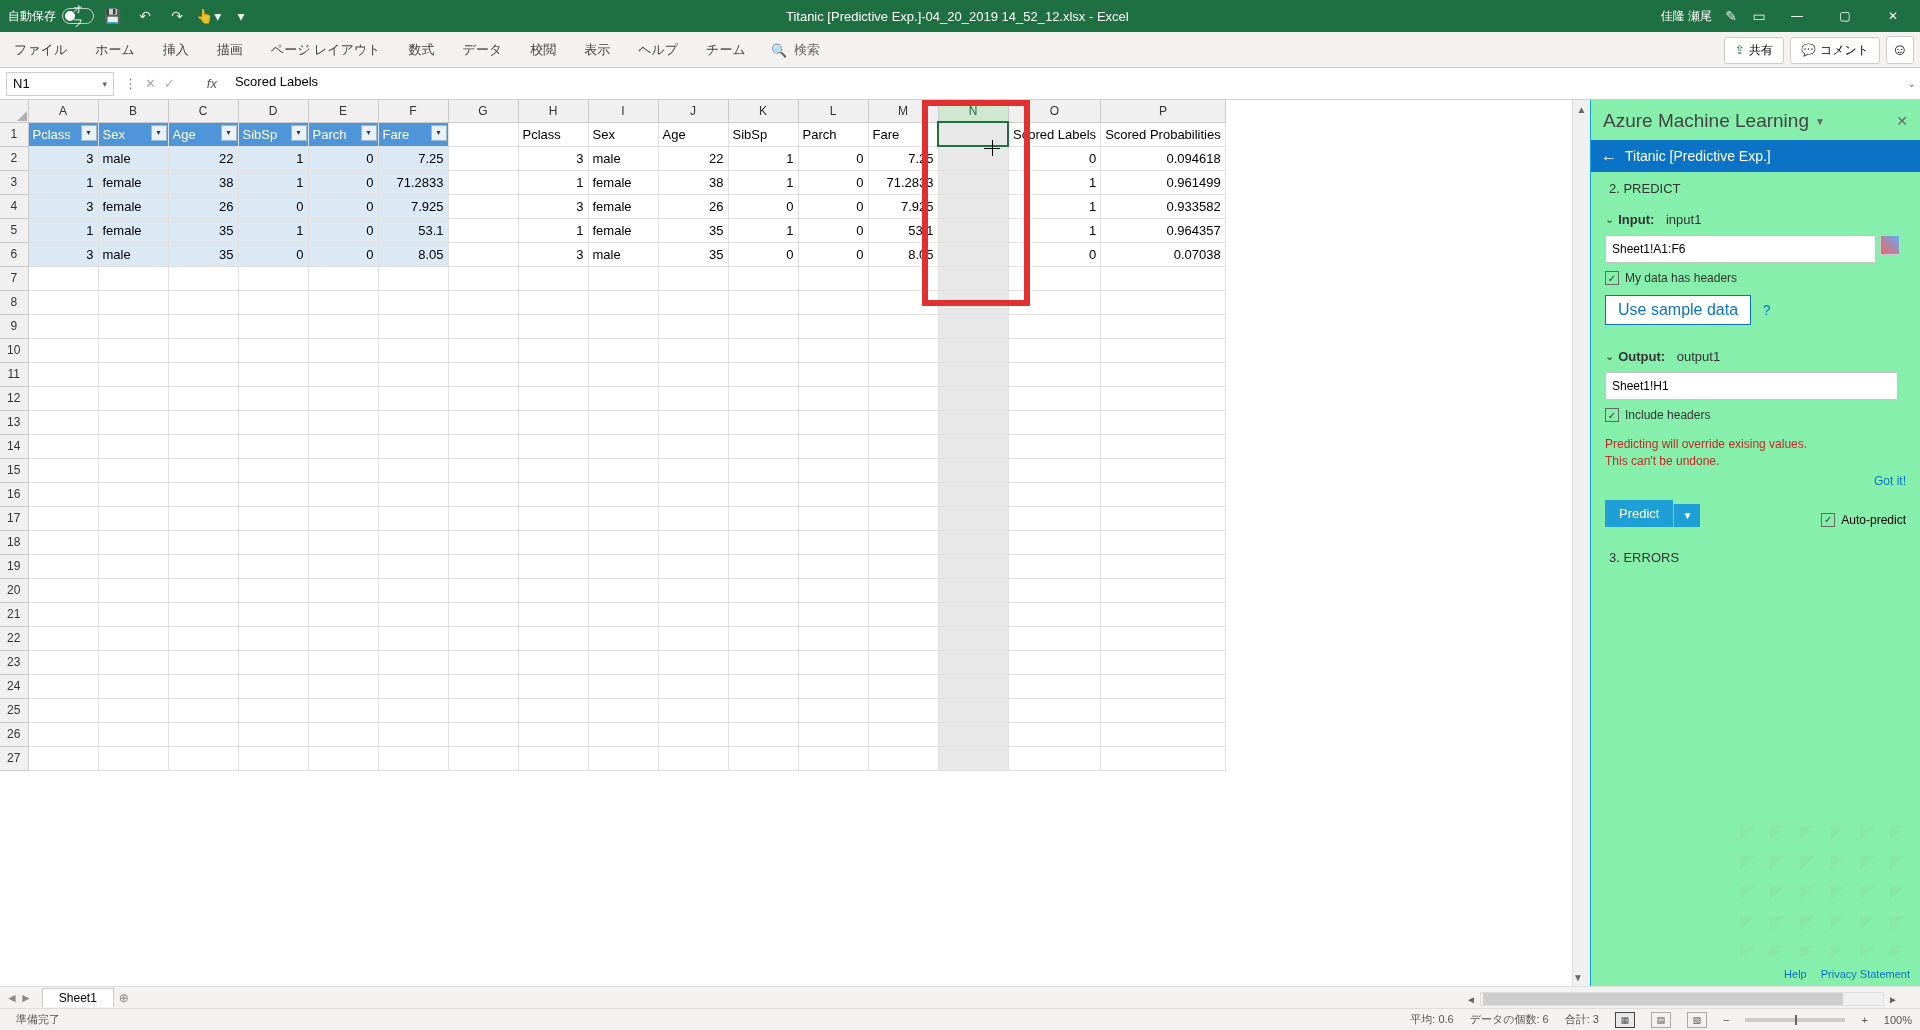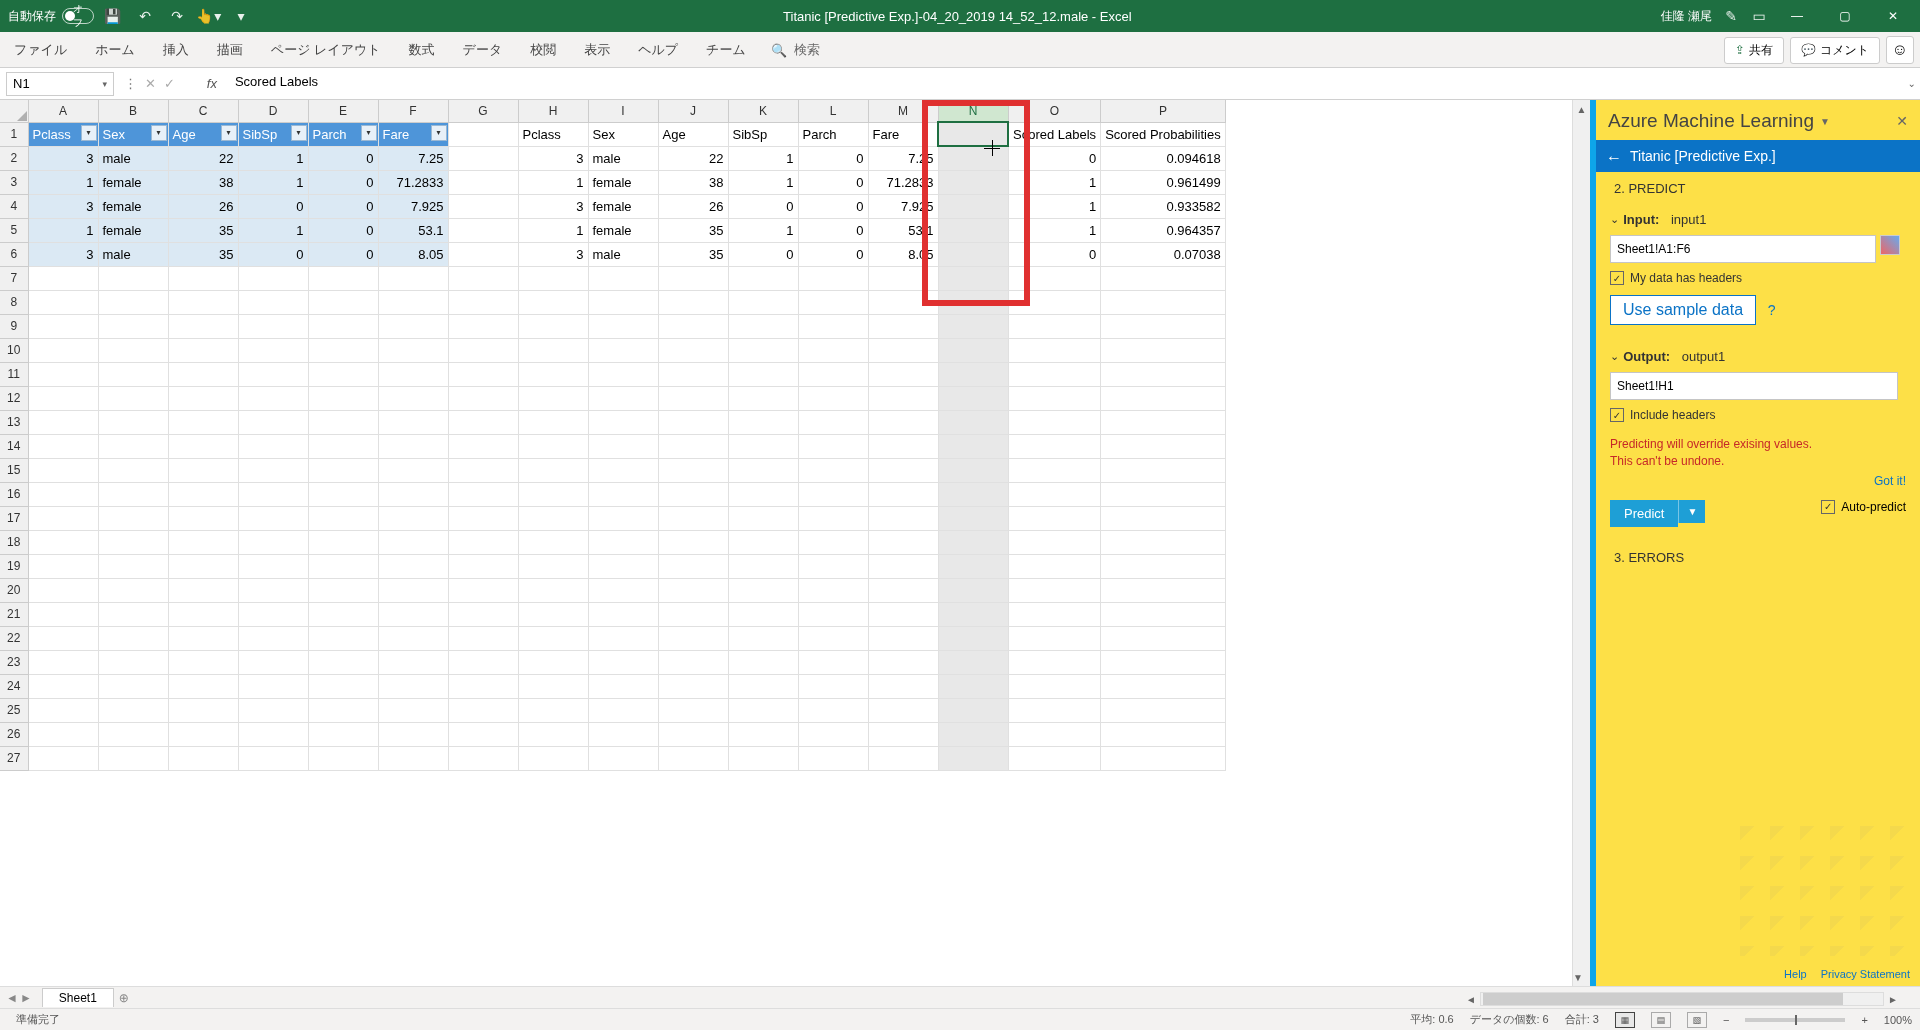--- a/index.html
+++ b/index.html
@@ -64,42 +64,42 @@
 .sheet-tabs { height:22px; background:#f3f2f1; border-top:1px solid #ddd; display:flex; align-items:center; font-size:12px; position:relative; }
 .st-nav { display:flex; gap:2px; padding:0 6px; color:#888; }
 .st-tab { padding:2px 16px; background:#fff; border:1px solid #ccc; border-bottom:none; margin-left:4px; }
 .st-add { width:20px; text-align:center; color:#888; cursor:pointer; }
 .hscroll { position:absolute; right:18px; bottom:0; height:18px; width:440px; display:flex; align-items:center; }
 .hs-track { flex:1; height:14px; background:#f0f0f0; border:1px solid #ddd; position:relative; }
 .hs-thumb { position:absolute; left:2px; width:360px; height:12px; top:0; background:#cdcdcd; }
 .hs-btn { width:18px; height:18px; display:flex; align-items:center; justify-content:center; font-size:10px; color:#666; }
 
 
-.pane { width:330px; border-left:6px solid #0ea5e9; background:#fde047; display:flex; flex-direction:column; font-size:13px; position:relative; }
+.pane { width:330px; border-left:1px solid #0ea5e9; background:#86efac; display:flex; flex-direction:column; font-size:13px; position:relative; }
 .pane-head { display:flex; align-items:center; padding:10px 12px 8px; gap:6px; }
 .pane-title { font-size:19px; color:#444; font-weight:400; }
 .pane-drop { font-size:10px; color:#666; }
 .pane-close { margin-left:auto; font-size:14px; color:#666; cursor:pointer; }
 .pane-subhead { background:#0b73c6; color:#fff; padding:7px 10px; display:flex; align-items:center; gap:8px; font-size:14px; }
 .back-ic { font-size:16px; }
 .pane-item { padding:9px 18px; font-size:13px; color:#333; border-bottom:1px solid transparent; }
 .pane-section { padding:6px 14px 4px; }
 .sec-toggle { display:flex; align-items:center; gap:4px; font-size:13px; color:#333; cursor:pointer; }
 .sec-chev { font-size:11px; }
 .io-label { font-weight:bold; }
 .io-name { font-weight:normal; }
 .input-box { width:calc(100% - 30px); height:28px; border:1px solid #c5c5c5; background:#fff; padding:4px 6px; font-size:12px; margin-top:8px; }
 .range-ic { display:inline-block; width:20px; height:20px; vertical-align:middle; margin-left:4px; border:1px solid #ccc; background:linear-gradient(45deg,#e66,#6ae); font-size:10px; }
 .chk-row { display:flex; align-items:center; gap:6px; margin-top:8px; font-size:12px; color:#333; }
 .chk { width:14px; height:14px; border:1px solid #666; display:flex; align-items:center; justify-content:center; font-size:10px; color:#333; }
 .sample-btn { border:1px solid #0b73c6; color:#0b73c6; background:#fff; padding:5px 12px; font-size:16px; margin-top:10px; cursor:pointer; }
 .help-ic { color:#0b73c6; margin-left:8px; font-size:14px; }
 .warn { color:#c62828; font-size:12px; padding:10px 14px 0; line-height:1.4; }
 .gotit { color:#0b73c6; font-size:12px; text-align:right; padding:4px 14px 2px; cursor:pointer; }
-.predict-row { display:flex; align-items:flex-start; padding:10px 14px 4px; }
+.predict-row { display:flex; align-items:flex-end; padding:10px 14px 4px; }
 .predict-btn { background:#1e9fd6; color:#fff; padding:6px 14px; font-size:13px; border:none; cursor:pointer; }
 .predict-dd { background:#1e9fd6; color:#fff; padding:6px 8px; font-size:10px; border:none; border-left:1px solid rgba(255,255,255,0.4); cursor:pointer; }
 .auto-chk { margin-left:auto; display:flex; align-items:center; gap:6px; font-size:12px; }
 .pane-footer { position:absolute; bottom:6px; right:10px; display:flex; gap:14px; font-size:11px; }
 .pane-footer a { color:#0b73c6; text-decoration:none; }
 .pane-bg { position:absolute; right:0; bottom:30px; width:180px; height:130px; opacity:0.08; background:linear-gradient(135deg,#888 25%,transparent 25%) 0 0/30px 30px; pointer-events:none; }
 
 
 .status { height:22px; background:#f3f2f1; border-top:1px solid #ddd; display:flex; align-items:center; font-size:11px; color:#555; }
 .status-left { padding-left:16px; }
@@ -123,21 +123,21 @@
       <div class="toggle">
           <span>オフ</span>
         </div>
     </div>
     <div class="tb-icon">💾</div>
     <div class="tb-icon">↶</div>
     <div class="tb-icon">↷</div>
     <div class="tb-icon">👆▾</div>
     <div class="tb-icon">▾</div>
   </div>
-  <div class="tb-center">Titanic [Predictive Exp.]-04_20_2019 14_52_12.male  -  Excel</div>
+  <div class="tb-center">Titanic [Predictive Exp.]-04_20_2019 14_52_12.xlsx  -  Excel</div>
   <div class="tb-right">
     <span class="tb-user">佳隆 瀬尾</span>
     <div class="tb-icon">✎</div>
     <div class="tb-icon">▭</div>
     <div class="win-btn">—</div>
     <div class="win-btn">▢</div>
     <div class="win-btn">✕</div>
   </div>
 </div>
 

